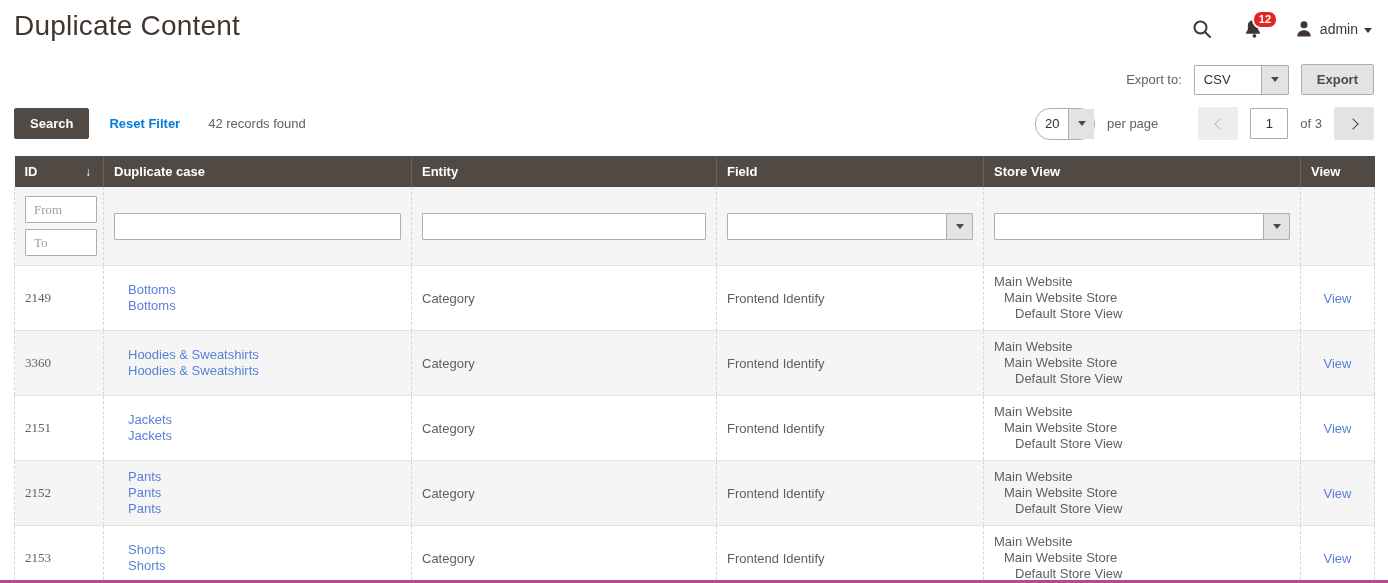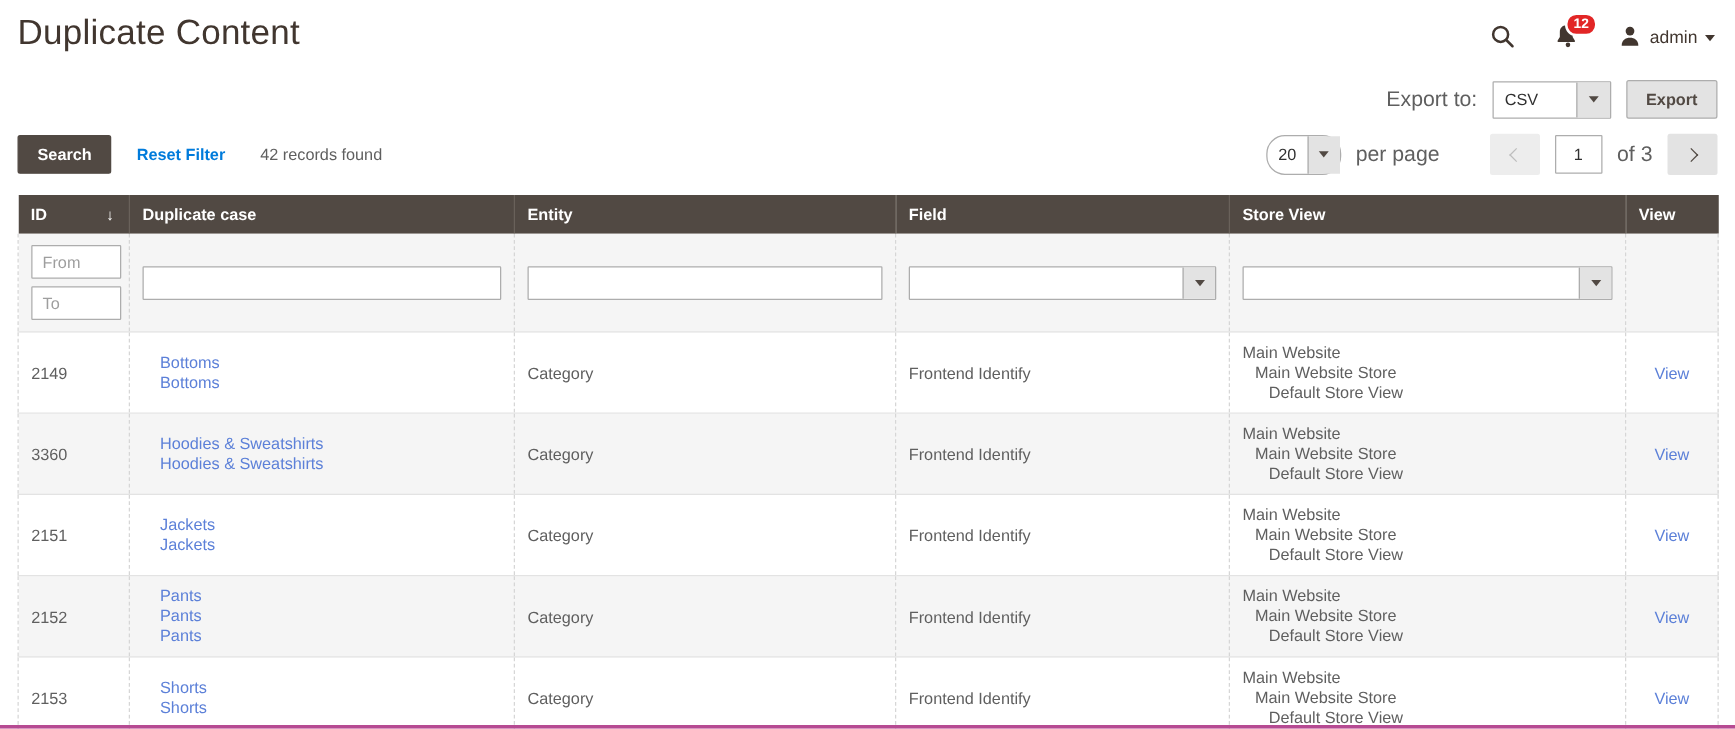--- a/index.html
+++ b/index.html
@@ -31,21 +31,21 @@
   .caret-down {
     width: 0; height: 0; border-left: 4px solid transparent;
     border-right: 4px solid transparent; border-top: 5px solid #41362f; margin-top: 2px;
   }
 
   
   .export-row {
     display: flex; justify-content: flex-end; align-items: center;
     gap: 12px; padding: 0 14px; margin-top: 22px;
   }
-  .muted-label { color: #5f5f5f; font-size: 17px; }
+  .muted-label { color: #5f5f5f; font-size: 13px; }
 
   .mock-select {
     position: relative; background: #fff; border: 1px solid #adadad; border-radius: 1px;
     display: flex; align-items: stretch; height: 30px; cursor: pointer;
   }
   .mock-select .sel-value { flex: 1; display: flex; align-items: center; padding: 0 9px; color: #303030; }
   .mock-select .caret-box {
     width: 27px; background: #e3e3e3; border-left: 1px solid #adadad;
     display: flex; align-items: center; justify-content: center;
   }
@@ -92,21 +92,21 @@
     white-space: nowrap; cursor: pointer;
   }
   .data-grid th:first-child { border-left: none; }
   .th-id-inner { display: flex; justify-content: space-between; align-items: center; }
   .sort-arrow { font-size: 12px; font-weight: 400; margin-right: 2px; }
 
   .data-grid td {
     border-left: 1px dashed #d6d6d6; border-bottom: 1px solid #e3e3e3;
     padding: 8px 10px; vertical-align: middle; font-size: 13px; color: #5f5f5f;
   }
-  .data-grid td:first-child { border-left: 1px dashed #d6d6d6; }
+  .data-grid td:first-child { border-left: 1px dashed #d6d6d6; font-family: Liberation Serif, serif; }
   .data-grid td:last-child { border-right: 1px dashed #d6d6d6; }
 
   tr.filter-row td { background: #f5f5f5; padding: 9px 10px; vertical-align: middle; }
   .filter-input {
     width: 100%; height: 27px; border: 1px solid #adadad; border-radius: 1px;
     padding: 0 8px; font-size: 13px; font-family: inherit; color: #303030; background: #fff;
   }
   .range-input { width: 72px; display: block; }
   .range-input + .range-input { margin-top: 6px; }
   .filter-input::placeholder { color: #9e9e9e; opacity: 1; }

